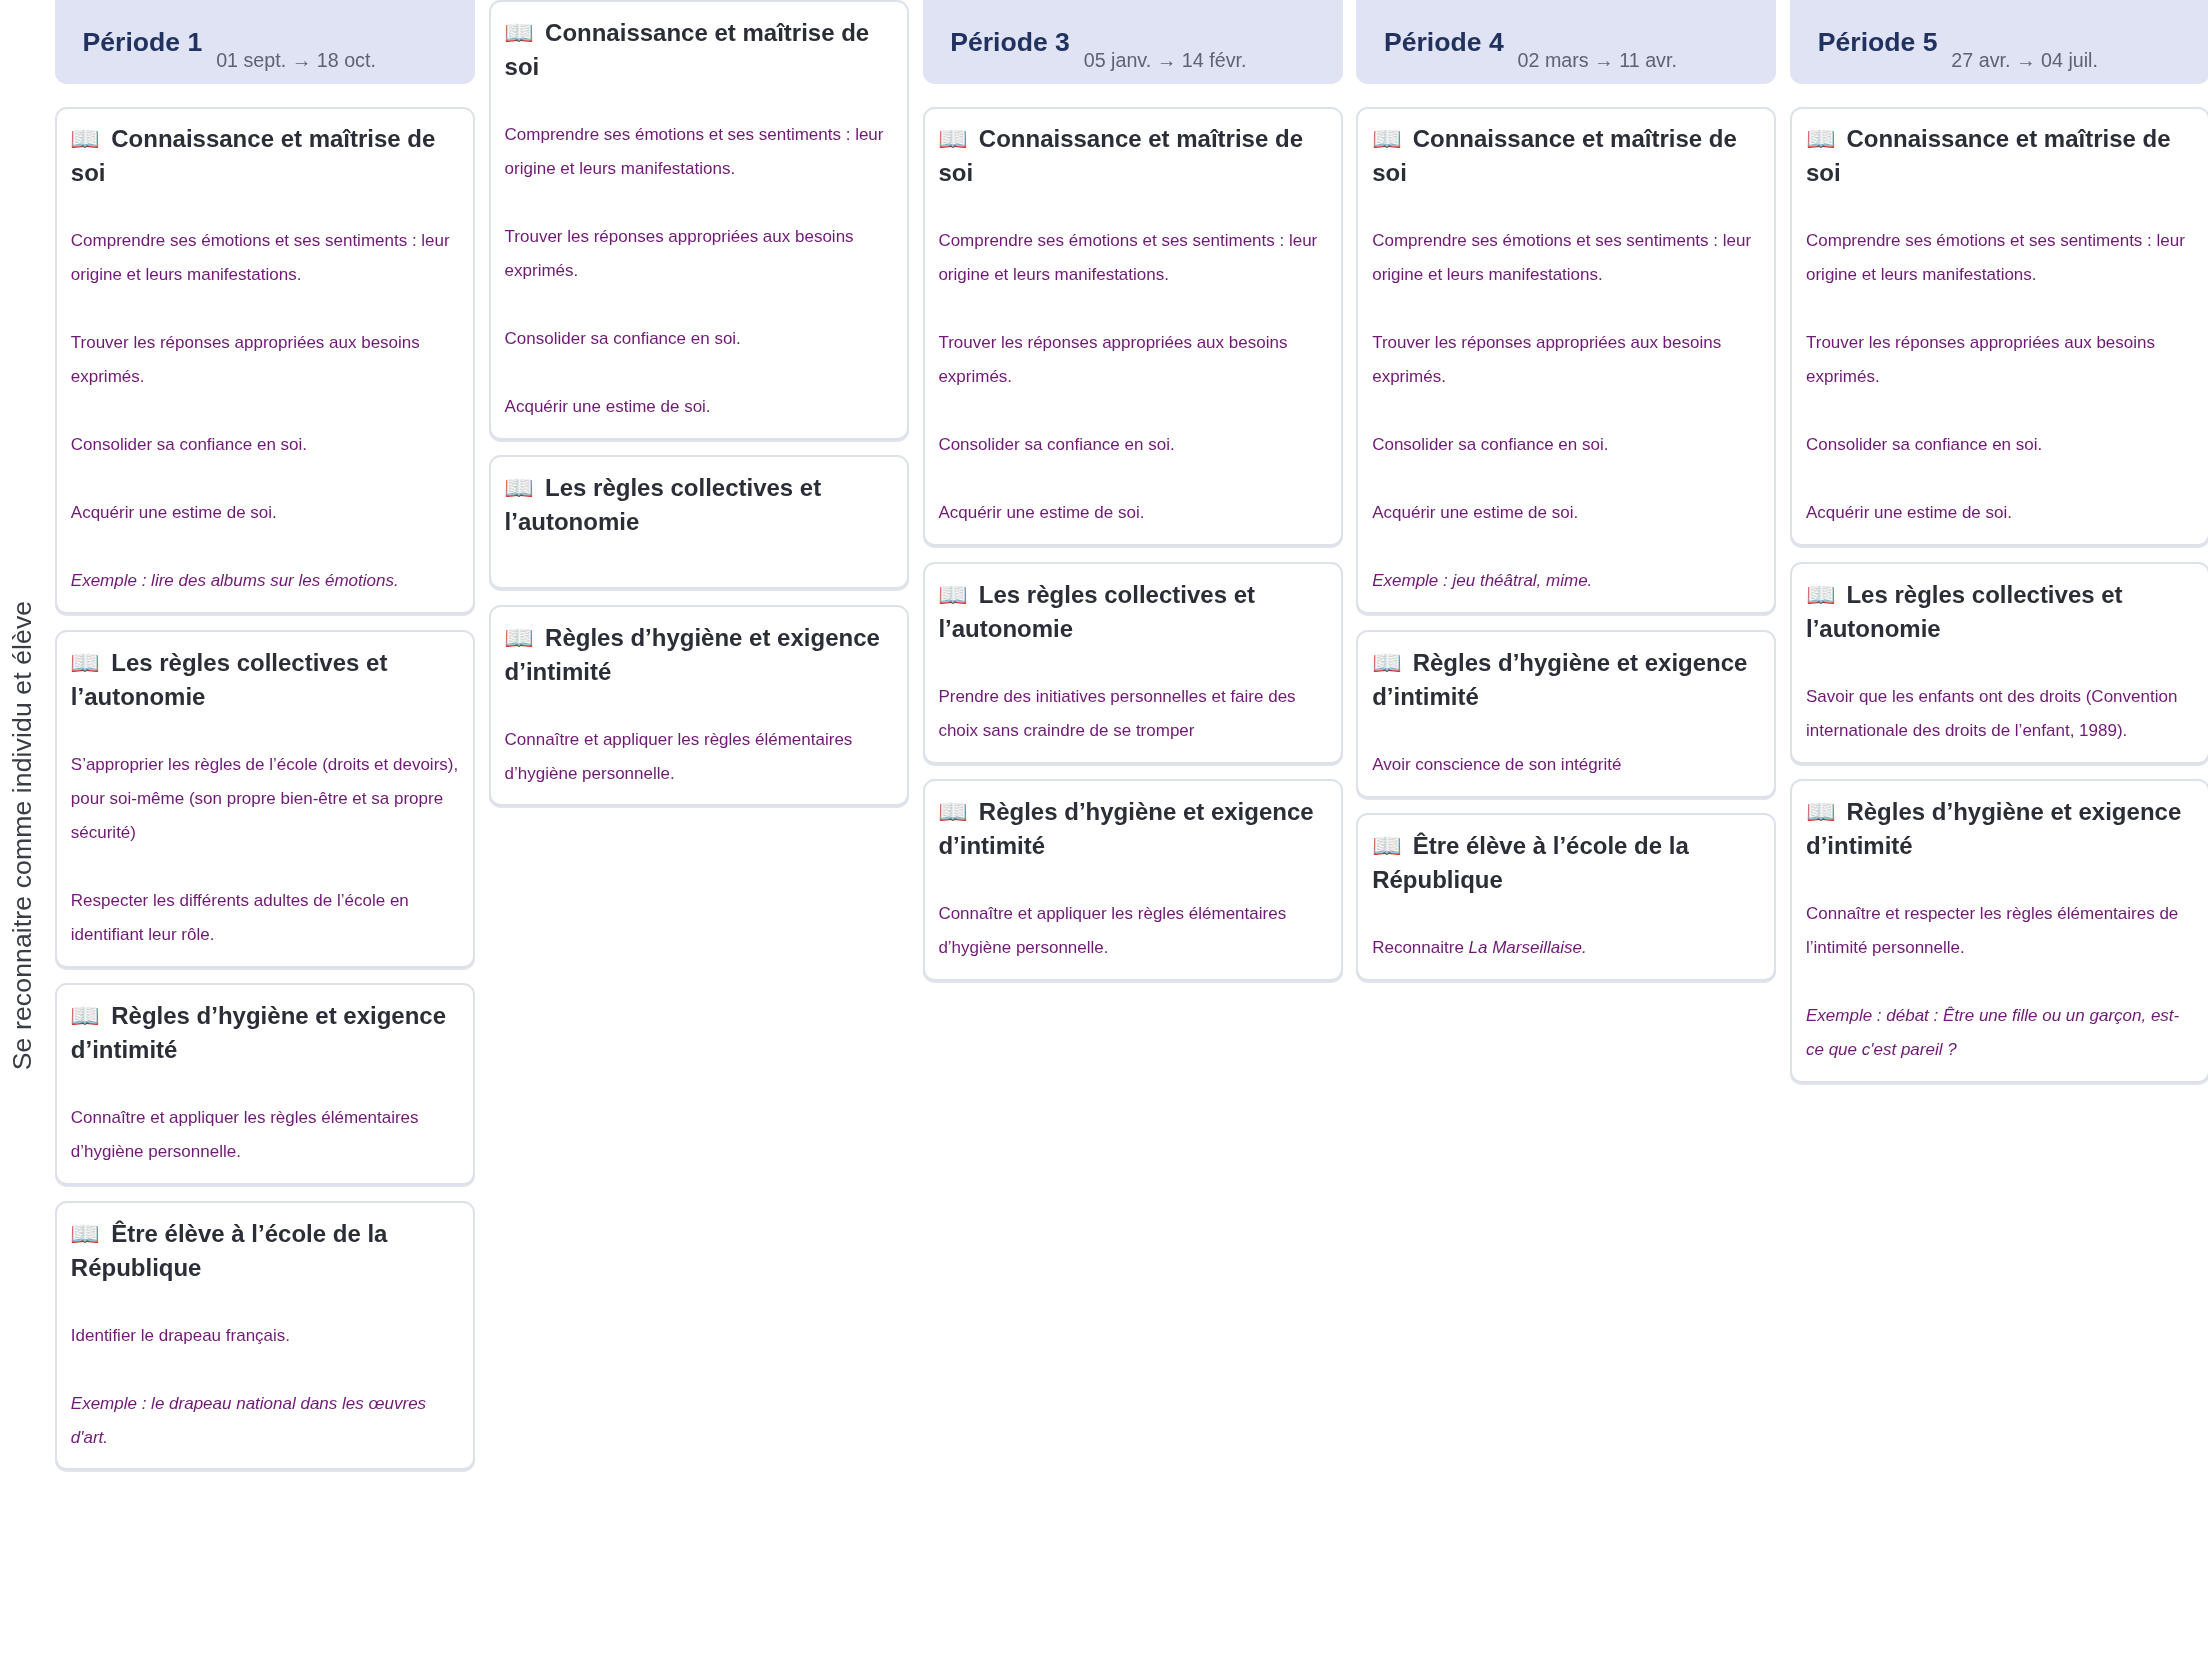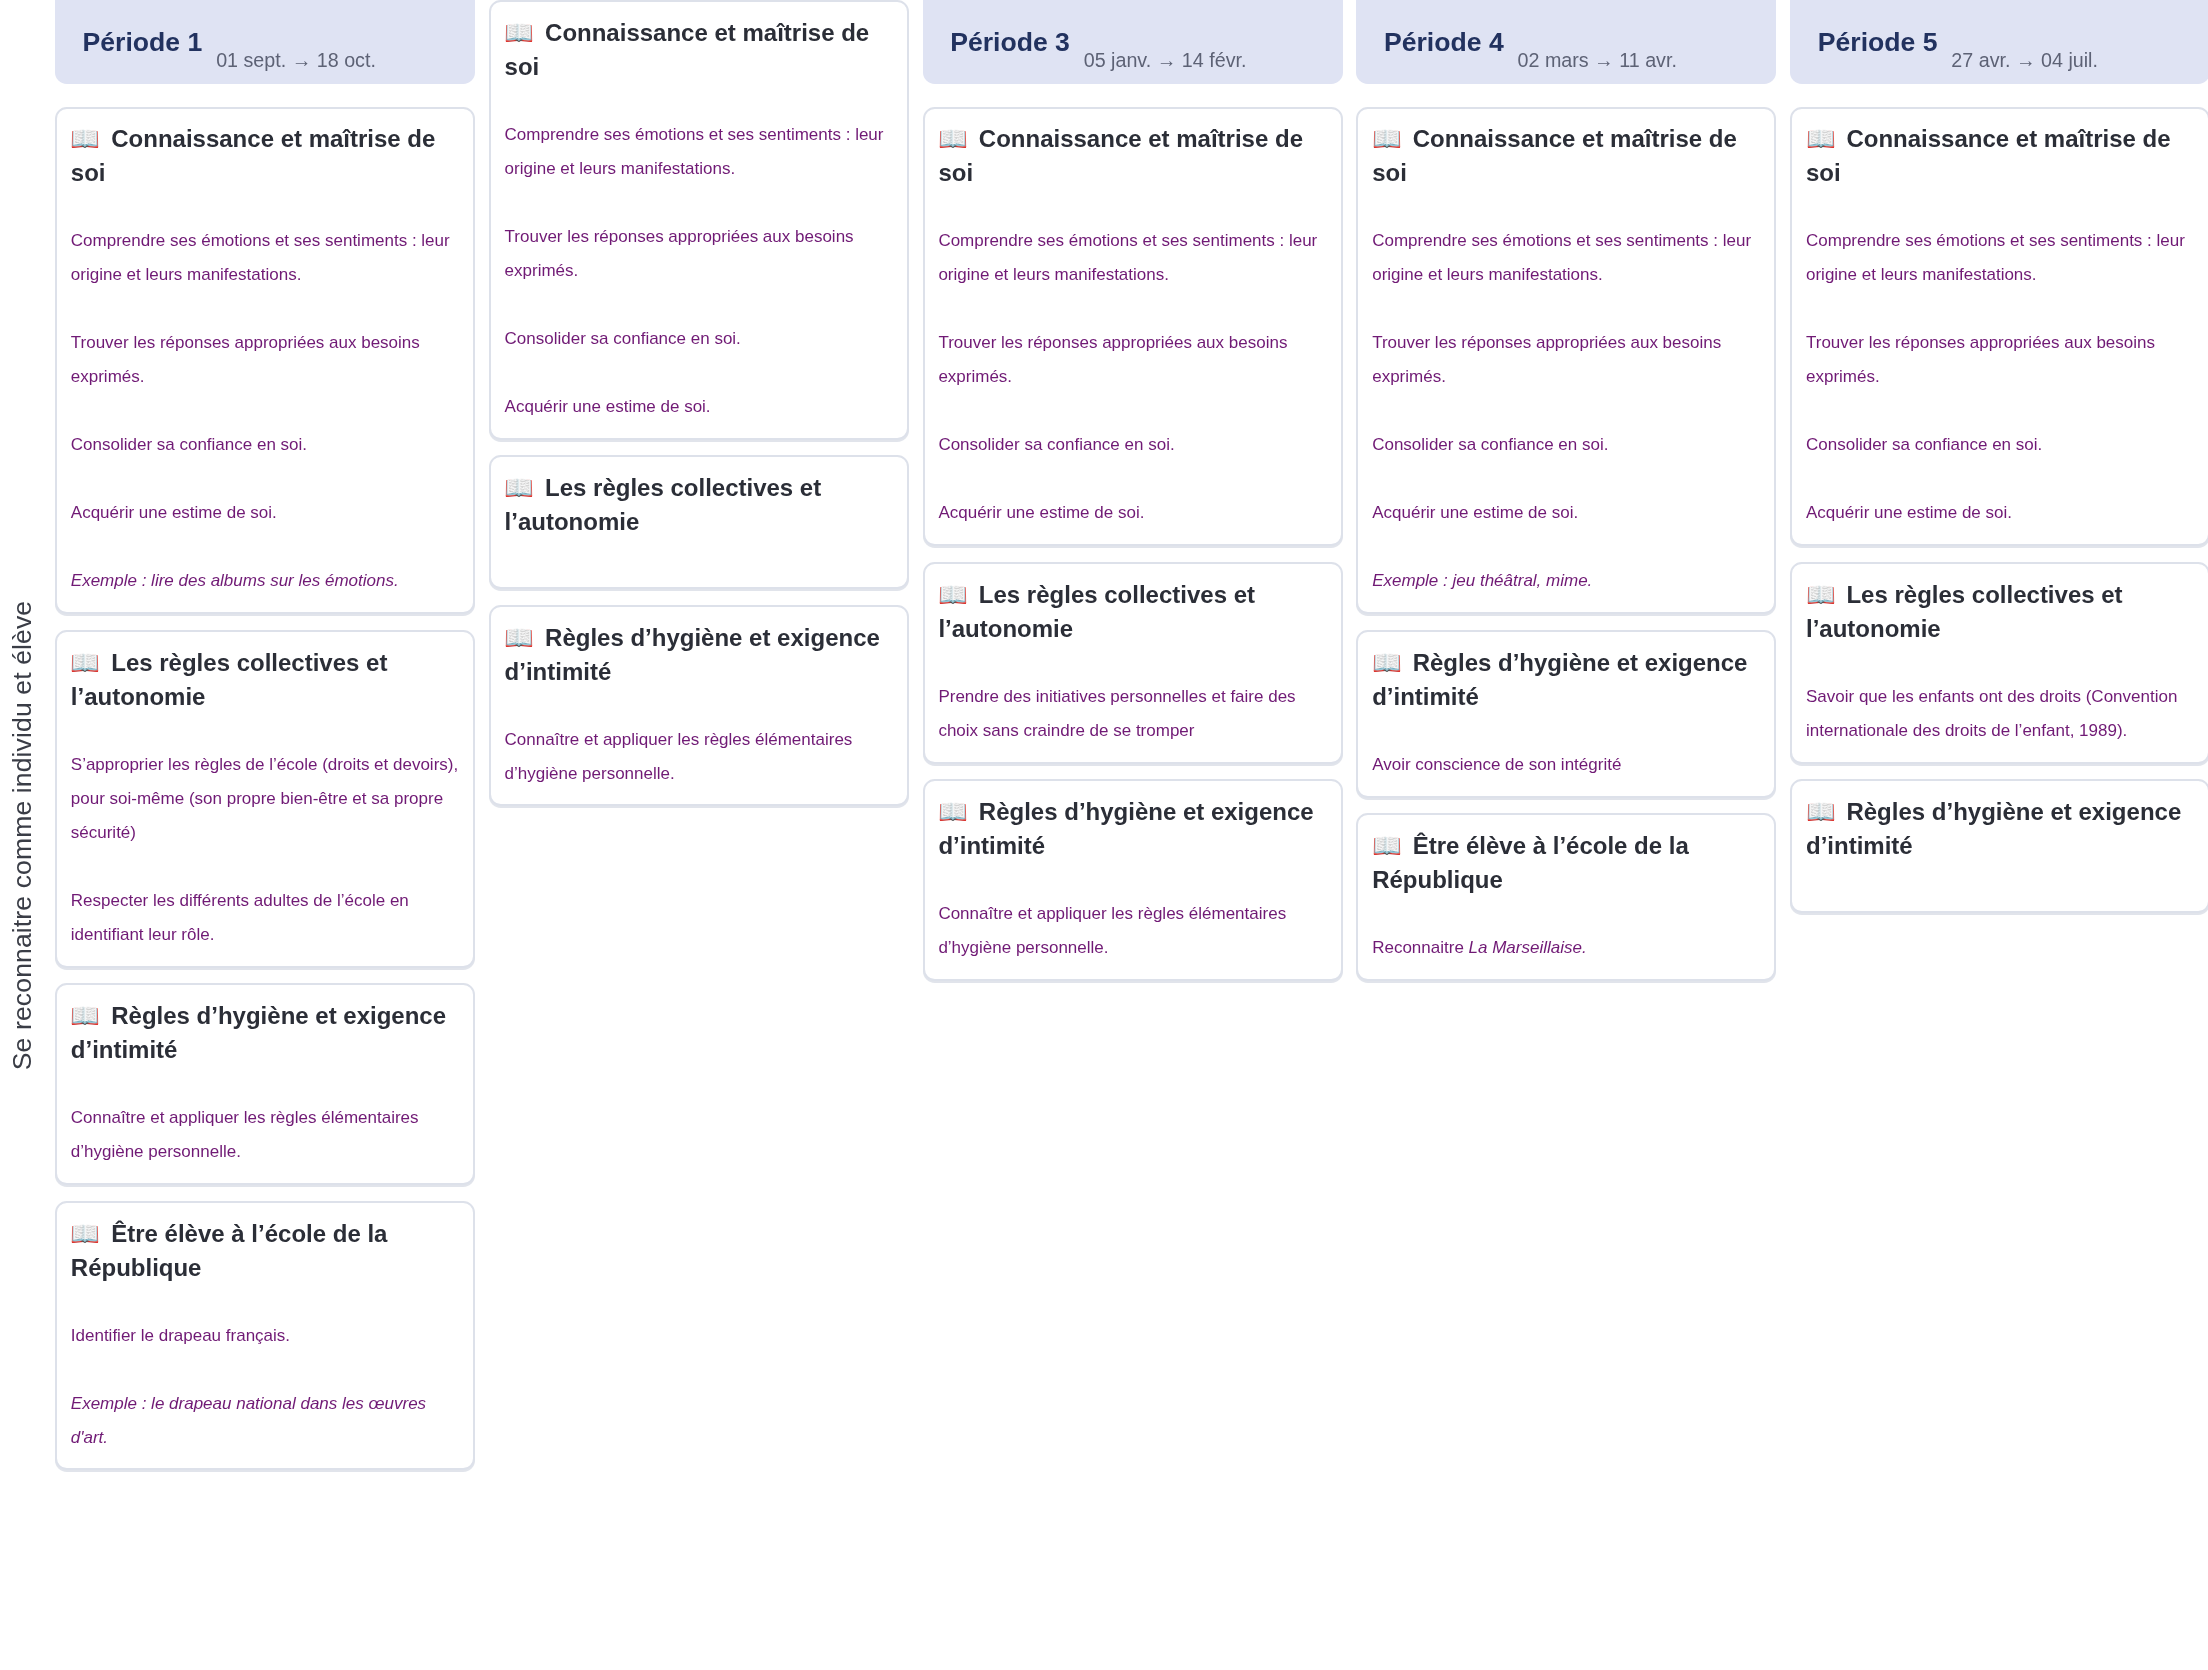--- a/index.html
+++ b/index.html
@@ -236,17 +236,21 @@
     </div>
     <div class="card-body">
             <p><span>Savoir que les enfants ont des droits (Convention internationale des droits de l’enfant, 1989).</span></p>
           </div>
   </div>
         <div class="card">
     <div class="card-title">
       <span class="book">📖</span>
       <span class="title-text">Règles d’hygiène et exigence d’intimité</span>
     </div>
+    <div class="card-body">
+            <p><span>Connaître et respecter les règles élémentaires de l’intimité personnelle.</span></p>
+            <p><em>Exemple : débat : Être une fille ou un garçon, est-ce que c'est pareil ?</em></p>
+          </div>
   </div>
       </div>
   </div>
   </div>
 
 
 </body></html>

